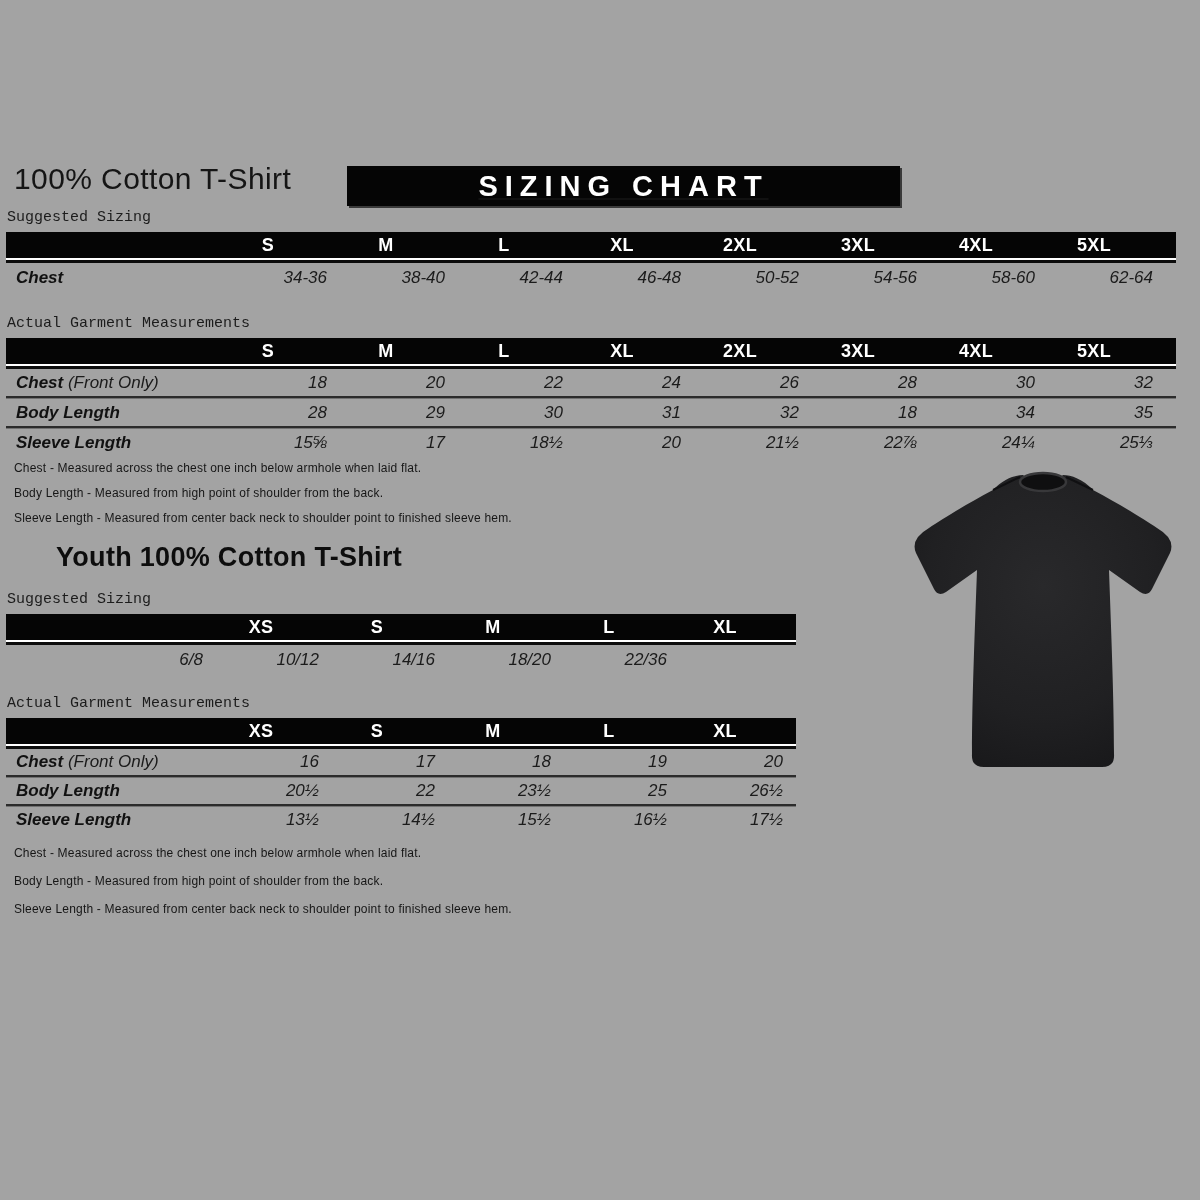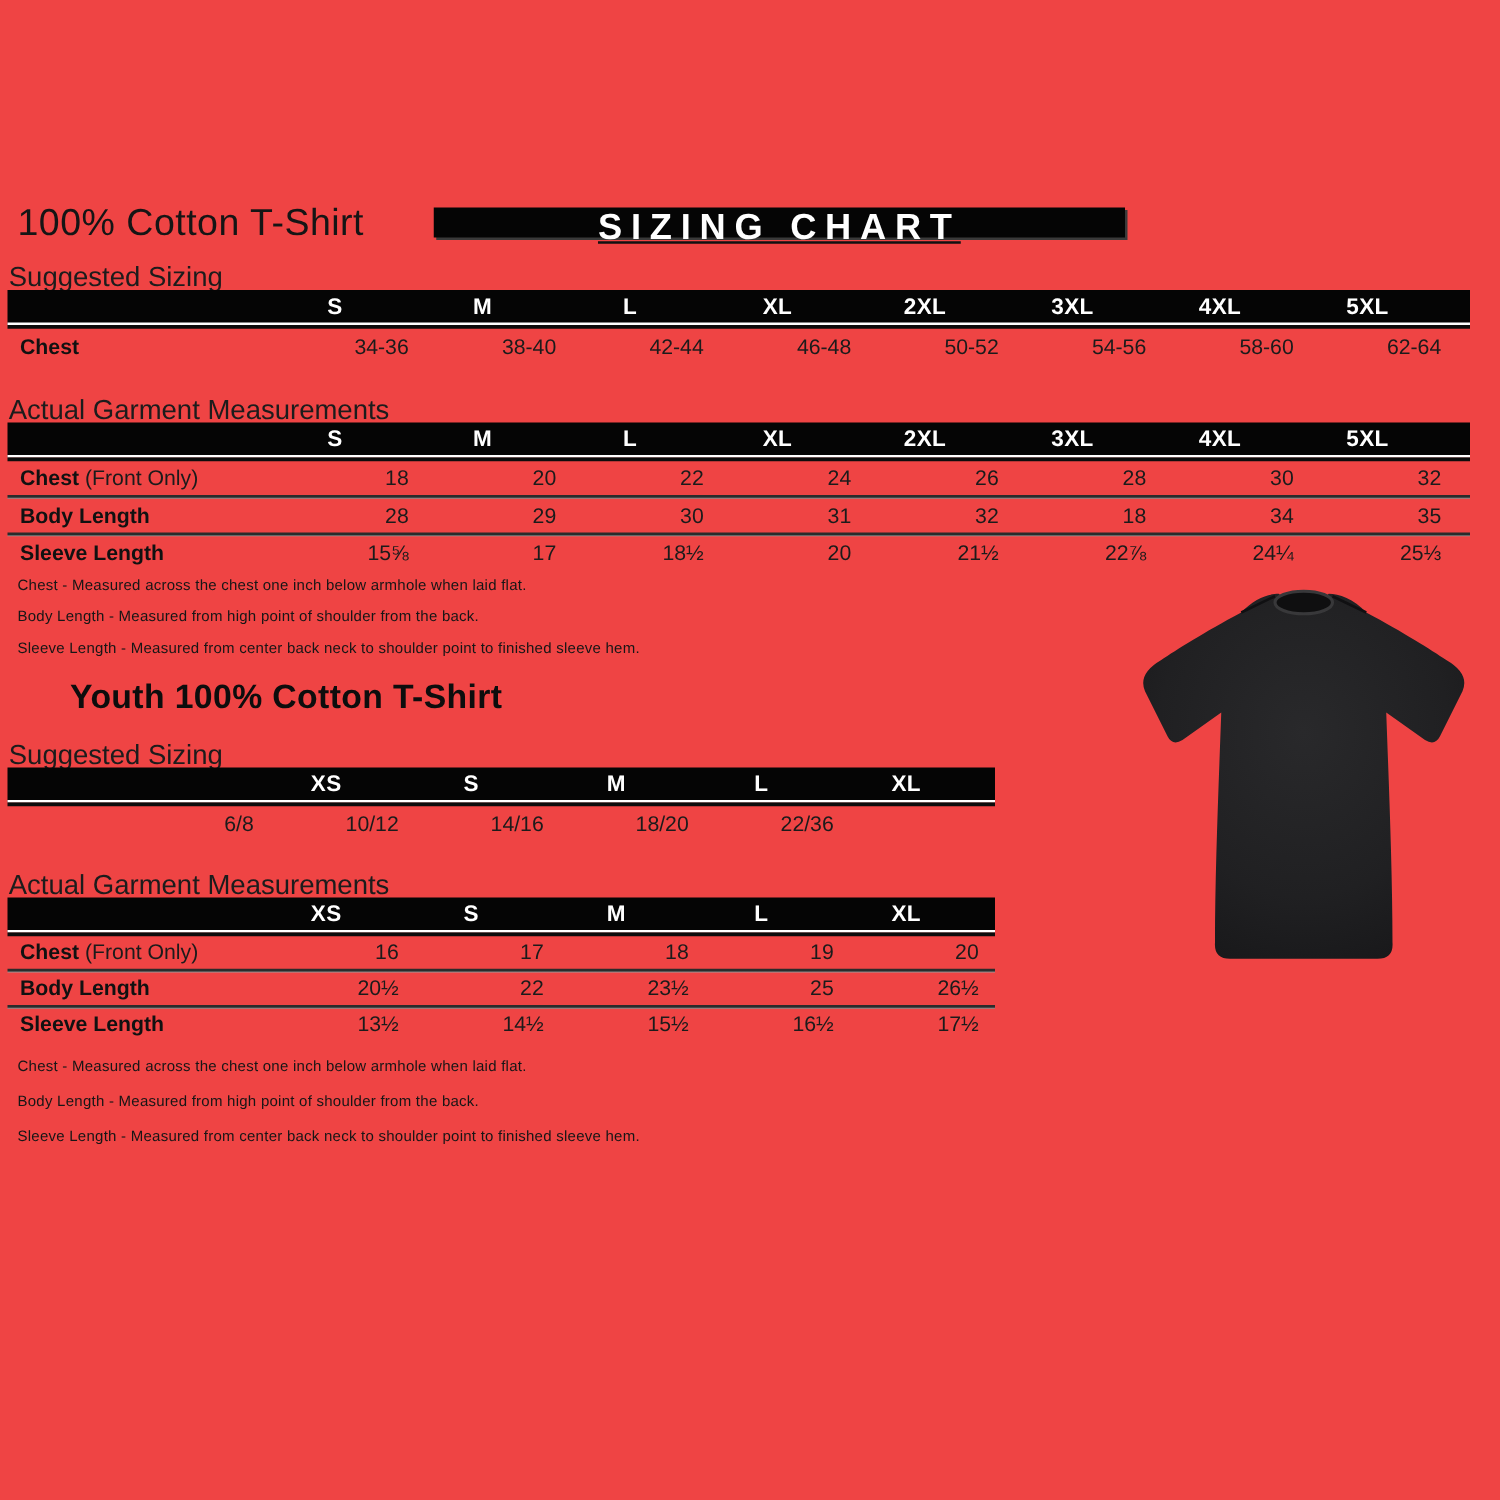--- a/index.html
+++ b/index.html
@@ -1,49 +1,49 @@
 <!DOCTYPE html>
 <html><head>
 <meta charset="utf-8">
 <style>
   html,body { margin:0; padding:0; background:#fff; }
   .canvas {
-    position:relative; width:1200px; height:1200px; background:#ef4444;
+    position:relative; width:1200px; height:1200px; background:#a3a3a3;
     font-family:"Liberation Sans", sans-serif; color:#111; overflow:hidden;
   }
   .title {
     position:absolute; left:14px; top:162px;
     font-size:30px; font-weight:400; letter-spacing:.4px; color:#151515;
   }
   .banner {
-    position:absolute; left:347px; top:166px; width:553px; height:24px;
-    background:#050505; display:flex; align-items:flex-start; justify-content:center;
+    position:absolute; left:347px; top:166px; width:553px; height:40px;
+    background:#050505; display:flex; align-items:center; justify-content:center;
     box-shadow:2px 2px 0 #3a3a3a;
     text-decoration:underline;
   }
   .banner-text {
     color:#fff; font-weight:bold; font-size:29px; letter-spacing:7px;
   }
-  .sublabel { position:absolute; left:7px; font-size:22px; color:#1c1c1c; }
+  .sublabel { position:absolute; left:7px; font-size:15px; color:#1c1c1c;font-family:Liberation Mono, monospace; }
   .youth-title {
     position:absolute; left:8px; top:542px;
     font-size:27px; font-weight:bold; letter-spacing:.3px; color:#0d0d0d;margin-left:48px;
   }
   .tbl { position:absolute; left:6px; }
   .tbl-adult { width:1170px; }
   .tbl-youth { width:790px; }
   .row-a { display:grid; grid-template-columns:203px repeat(8,118px); }
   .row-y { display:grid; grid-template-columns:197px repeat(5,116px); }
   .thead { background:#050505; height:26px; border-bottom:2px solid #fff; }
   .hcell {
     color:#fff; font-weight:bold; font-size:18px; text-align:center;
     line-height:26px; letter-spacing:.3px;
   }
   .hline { height:3px; background:#0c0c0c; }
-  .row { height:27px; }
+  .row { height:27px;font-style:italic; }
   .row.r30 { height:30px; }
   .row.r30 .cell { line-height:30px; }
   .row.r26 { height:26px; }
   .row.r26 .cell { line-height:26px; }
   .cell { font-size:17px; text-align:right; line-height:27px; color:#1b1b1b; }
   .cell.lbl { text-align:left; padding-left:10px; white-space:nowrap; }
   .b { font-weight:bold; color:#111; }
   .rsep { height:3px; background:linear-gradient(180deg,#2b2b2b 0%,#2b2b2b 55%,#9b9b9b 100%); }
   .note { position:absolute; left:14px; font-size:12px; color:#161616; letter-spacing:.2px; }
   .tee { position:absolute; left:893px; top:466px; width:300px; height:345px; }

